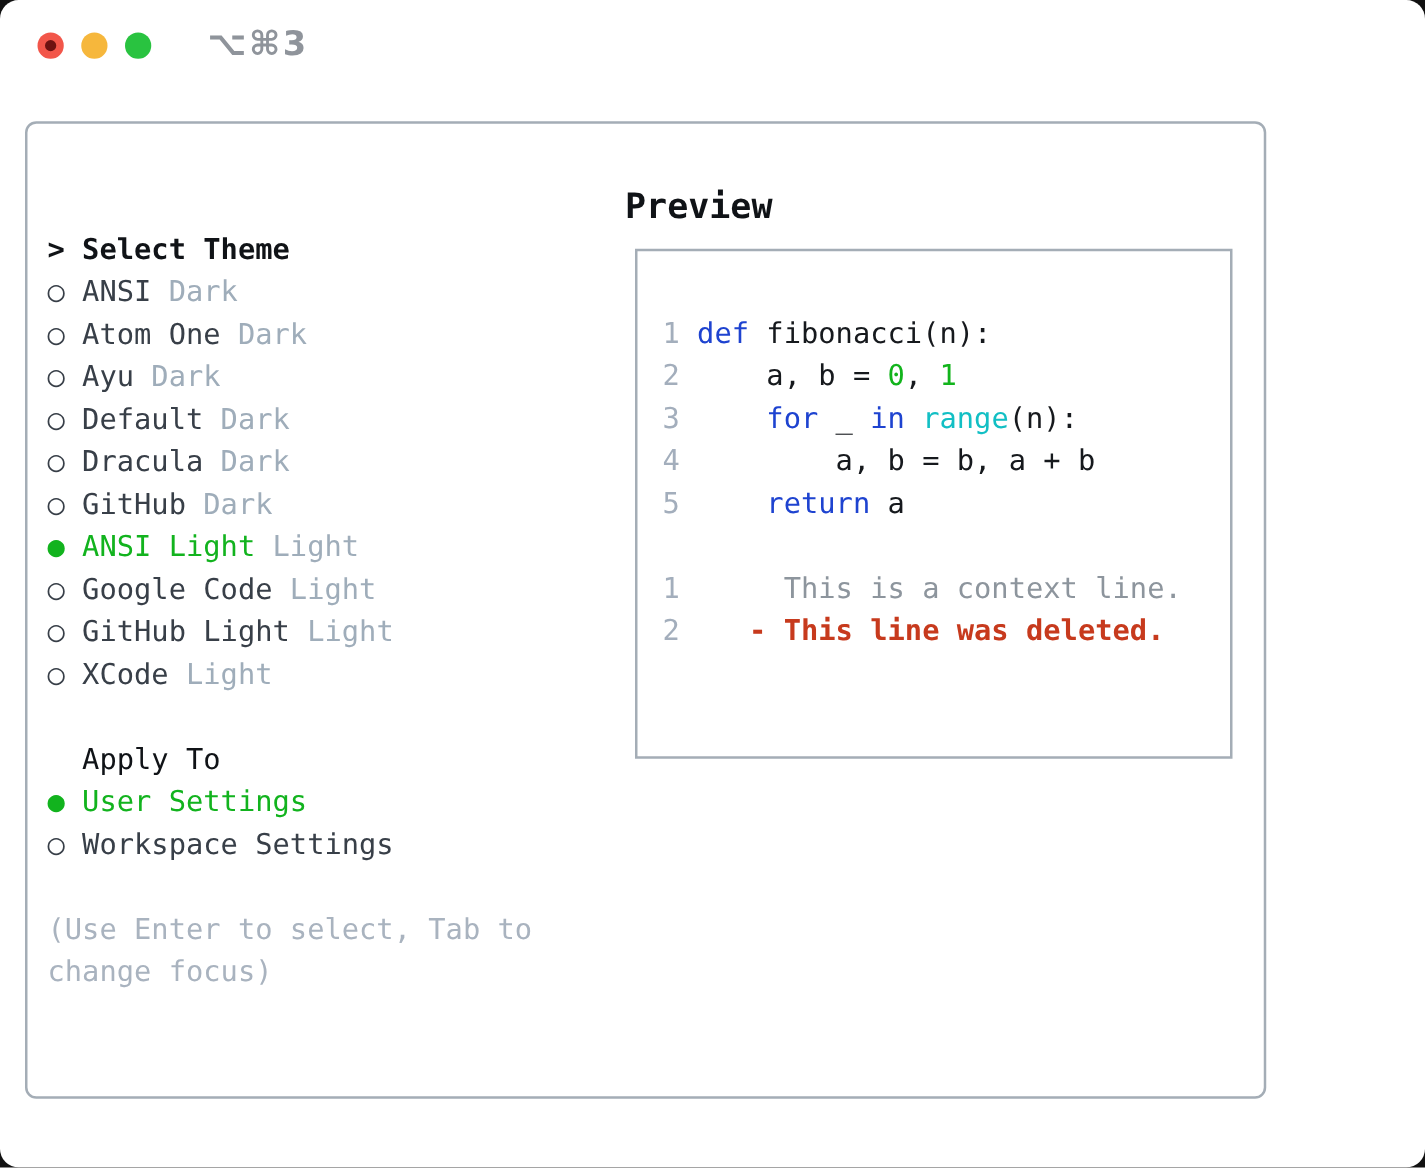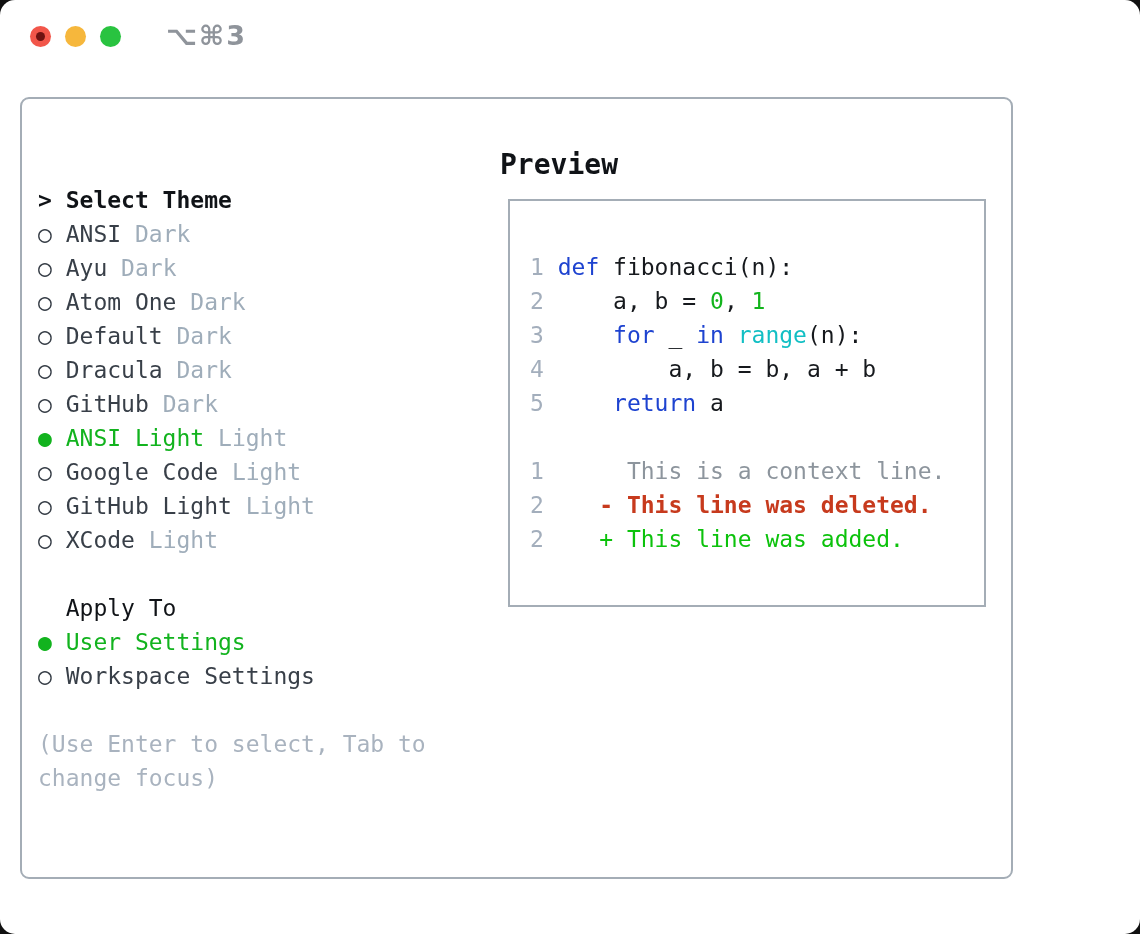--- a/index.html
+++ b/index.html
@@ -69,22 +69,22 @@
     <span class="light yellow"></span>
     <span class="light green"></span>
     <span class="win-title">⌥⌘3</span>
   </div>
 
   <div class="main-box"></div>
 
   <div id="left-pane">
       <div class="row header"><span class="marker">&gt;</span><span class="label">Select Theme</span></div>
       <div class="row"><span class="marker">○</span><span class="label">ANSI</span> <span class="tag">Dark</span></div>
+      <div class="row"><span class="marker">○</span><span class="label">Atom One</span> <span class="tag">Dark</span></div>
       <div class="row"><span class="marker">○</span><span class="label">Ayu</span> <span class="tag">Dark</span></div>
-      <div class="row"><span class="marker">○</span><span class="label">Atom One</span> <span class="tag">Dark</span></div>
       <div class="row"><span class="marker">○</span><span class="label">Default</span> <span class="tag">Dark</span></div>
       <div class="row"><span class="marker">○</span><span class="label">Dracula</span> <span class="tag">Dark</span></div>
       <div class="row"><span class="marker">○</span><span class="label">GitHub</span> <span class="tag">Dark</span></div>
       <div class="row selected"><span class="marker">●</span><span class="label">ANSI Light</span> <span class="tag">Light</span></div>
       <div class="row"><span class="marker">○</span><span class="label">Google Code</span> <span class="tag">Light</span></div>
       <div class="row"><span class="marker">○</span><span class="label">GitHub Light</span> <span class="tag">Light</span></div>
       <div class="row"><span class="marker">○</span><span class="label">XCode</span> <span class="tag">Light</span></div>
       <div class="row"></div>
       <div class="row subheader"><span class="marker"> </span><span class="label">Apply To</span></div>
       <div class="row selected"><span class="marker">●</span><span class="label">User Settings</span></div>
@@ -98,17 +98,16 @@
   <div class="preview-box">
     <div id="preview-code">
         <div class="code-line"><span class="ln">1</span><span class="t-kw">def</span><span class="t-plain"> fibonacci(n):</span></div>
         <div class="code-line"><span class="ln">2</span><span class="t-plain">    a, b = </span><span class="t-num">0</span><span class="t-plain">, </span><span class="t-num">1</span></div>
         <div class="code-line"><span class="ln">3</span><span class="t-plain">    </span><span class="t-kw">for</span><span class="t-plain"> _ </span><span class="t-kw">in</span><span class="t-plain"> </span><span class="t-fn">range</span><span class="t-plain">(n):</span></div>
         <div class="code-line"><span class="ln">4</span><span class="t-plain">        a, b = b, a + b</span></div>
         <div class="code-line"><span class="ln">5</span><span class="t-plain">    </span><span class="t-kw">return</span><span class="t-plain"> a</span></div>
         <div class="code-line"><span class="ln"></span></div>
         <div class="code-line"><span class="ln">1</span><span class="t-ctx">     This is a context line.</span></div>
         <div class="code-line"><span class="ln">2</span><span class="t-plain">   </span><span class="t-del">- This line was deleted.</span></div>
-        <div class="code-line"><span class="ln">2</span><span class="t-plain">   </span><span class="t-add">+ This line was added.</span></div>
       </div>
   </div>
 
 </div>
 
 </body></html>

